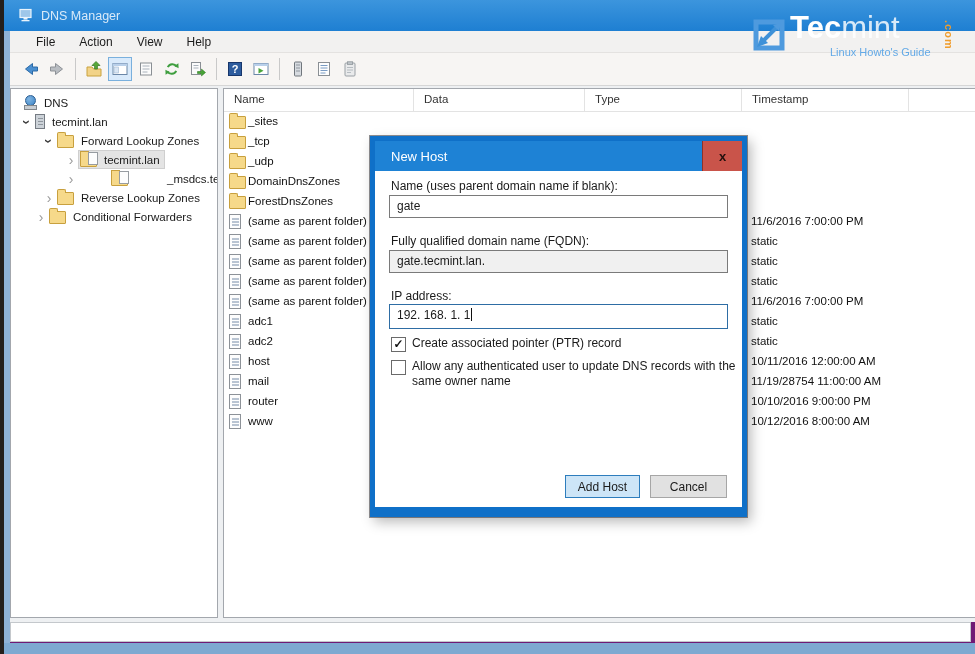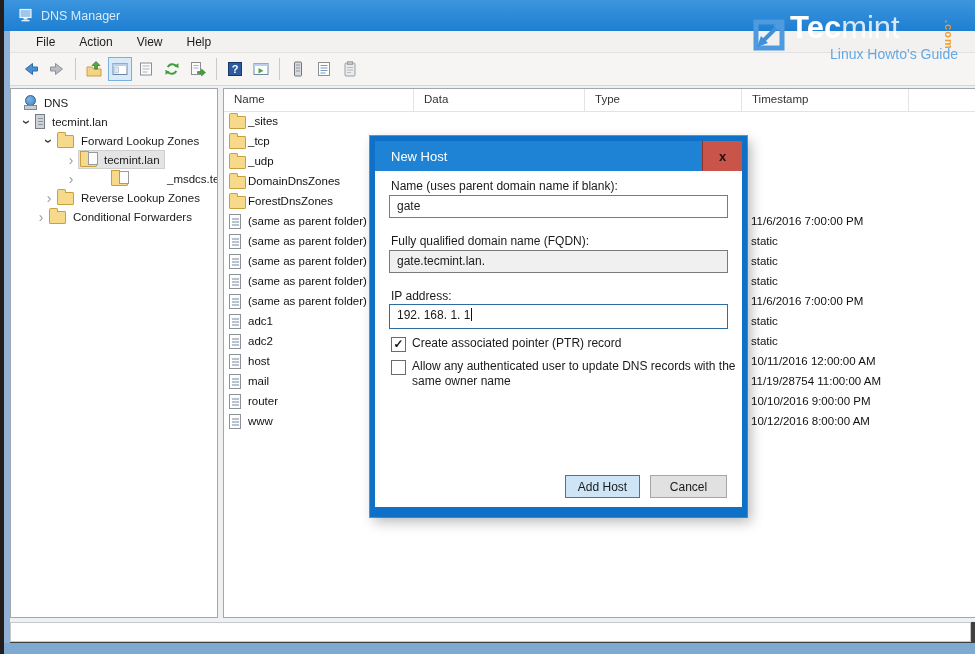--- a/index.html
+++ b/index.html
@@ -1,17 +1,17 @@
 <!DOCTYPE html>
 <html><head>
 <meta charset="utf-8">
 <style>
   html,body{margin:0;padding:0;}
   body{font-family:"Liberation Sans",sans-serif;background:#fff;}
-  .screen{position:relative;width:975px;height:654px;overflow:hidden;background:#404040;}
+  .screen{position:relative;width:975px;height:654px;overflow:hidden;background:#701a75;}
   .abs{position:absolute;}
 
   
   .edge-dark{left:0;top:0;width:4px;height:654px;background:#241f1c;}
   .win-left{left:4px;top:31px;width:6px;height:612px;background:#8fb2d6;}
   .titlebar{left:4px;top:0;right:0;height:31px;background:linear-gradient(#3c95dd,#1e7fd2);display:flex;align-items:center;}
   .title-text{margin-left:8px;font-size:12.5px;color:rgba(255,255,255,.82);}
   .title-icon{margin-left:14px;width:15px;height:15px;}
   .menubar{left:10px;top:31px;right:0;height:22px;background:#f2f1f0;display:flex;align-items:center;padding-left:16px;gap:4px;border-bottom:1px solid #e4e2e0;box-sizing:border-box;}
   .menu-item{font-size:12px;color:#1c1c1c;padding:2px 10px;}
@@ -76,21 +76,21 @@
   .dbtn{position:absolute;height:23px;box-sizing:border-box;font-size:12px;text-align:center;padding-top:4px;}
   .btn-add{left:190px;top:304px;width:75px;background:#cde5f7;border:1px solid #2d7dbd;}
   .btn-cancel{left:275px;top:304px;width:77px;background:#e1e1e1;border:1px solid #a6a6a6;}
 
   
   .logo{left:746px;top:4px;width:229px;height:58px;z-index:40;}
   .logo-word{position:absolute;left:44px;top:6px;font-size:31px;line-height:36px;color:#fff;white-space:nowrap;}
   .logo-word .b{font-weight:bold;}
   .logo-word .l{font-weight:normal;color:rgba(255,255,255,.82);}
   .logo-com{position:absolute;left:197px;top:16px;writing-mode:vertical-rl;font-size:11px;font-weight:bold;color:#f09d2e;letter-spacing:1px;}
-  .logo-tag{position:absolute;left:84px;top:42px;font-size:14px;color:#63a9e6;white-space:nowrap;}
+  .logo-tag{position:absolute;left:84px;top:42px;font-size:11px;color:#63a9e6;white-space:nowrap;}
 </style>
 </head>
 <body>
 
 <div class="screen">
 
   <div class="abs edge-dark"></div>
   <div class="abs win-left"></div>
 
   <div class="abs titlebar">

